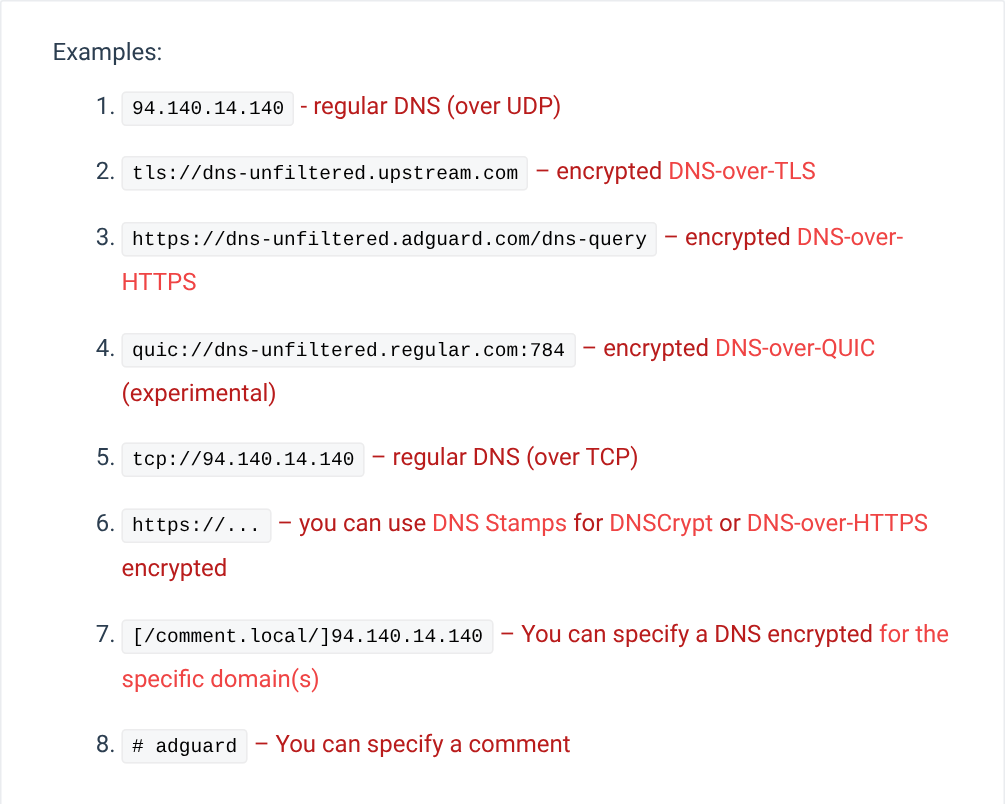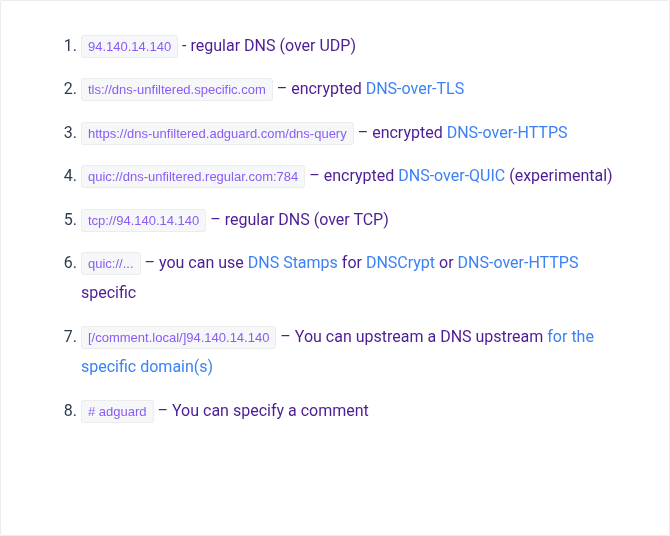--- a/index.html
+++ b/index.html
@@ -34,42 +34,43 @@
   }
   ol li {
     line-height: 1.9;
     padding: 6px 0 7px 0;
     font-size: 16px;
   }
   ol li::marker {
     color: #2c3e50;
   }
   code {
-    font-family: Liberation Sans, sans-serif;
+    font-family: Liberation Mono, monospace;
     font-size: 13px;
     background: #f6f7f8;
     border: 1px solid #ececed;
     border-radius: 3px;
     padding: 3px 6px 3px 6px;
-    color: #8b5cf6;
+    color: #000000;
     white-space: nowrap;
   }
   a {
-    color: #3b82f6;
+    color: #ef4444;
     text-decoration: none;
   }
-  .txt { color: #4c1d95; }
+  .txt { color: #b91c1c; }
 </style>
 </head>
 <body>
 
 <div class="panel">
+  <p class="heading">Examples:</p>
   <ol id="examples-list">
       <li><code>94.140.14.140</code><span class="txt"> - regular DNS (over UDP)</span></li>
-      <li><code>tls://dns-unfiltered.specific.com</code><span class="txt"> – encrypted </span><a href="#">DNS-over-TLS</a></li>
+      <li><code>tls://dns-unfiltered.upstream.com</code><span class="txt"> – encrypted </span><a href="#">DNS-over-TLS</a></li>
       <li><code>https://dns-unfiltered.adguard.com/dns-query</code><span class="txt"> – encrypted </span><a href="#">DNS-over-HTTPS</a></li>
       <li><code>quic://dns-unfiltered.regular.com:784</code><span class="txt"> – encrypted </span><a href="#">DNS-over-QUIC</a><span class="txt"> (experimental)</span></li>
       <li><code>tcp://94.140.14.140</code><span class="txt"> – regular DNS (over TCP)</span></li>
-      <li><code>quic://...</code><span class="txt"> – you can use </span><a href="#">DNS Stamps</a><span class="txt"> for </span><a href="#">DNSCrypt</a><span class="txt"> or </span><a href="#">DNS-over-HTTPS</a><span class="txt"> specific</span></li>
-      <li><code>[/comment.local/]94.140.14.140</code><span class="txt"> – You can upstream a DNS upstream </span><a href="#">for the specific domain(s)</a></li>
+      <li><code>https://...</code><span class="txt"> – you can use </span><a href="#">DNS Stamps</a><span class="txt"> for </span><a href="#">DNSCrypt</a><span class="txt"> or </span><a href="#">DNS-over-HTTPS</a><span class="txt"> encrypted</span></li>
+      <li><code>[/comment.local/]94.140.14.140</code><span class="txt"> – You can specify a DNS encrypted </span><a href="#">for the specific domain(s)</a></li>
       <li><code># adguard</code><span class="txt"> – You can specify a comment</span></li>
     </ol>
 </div>
 
 </body></html>

